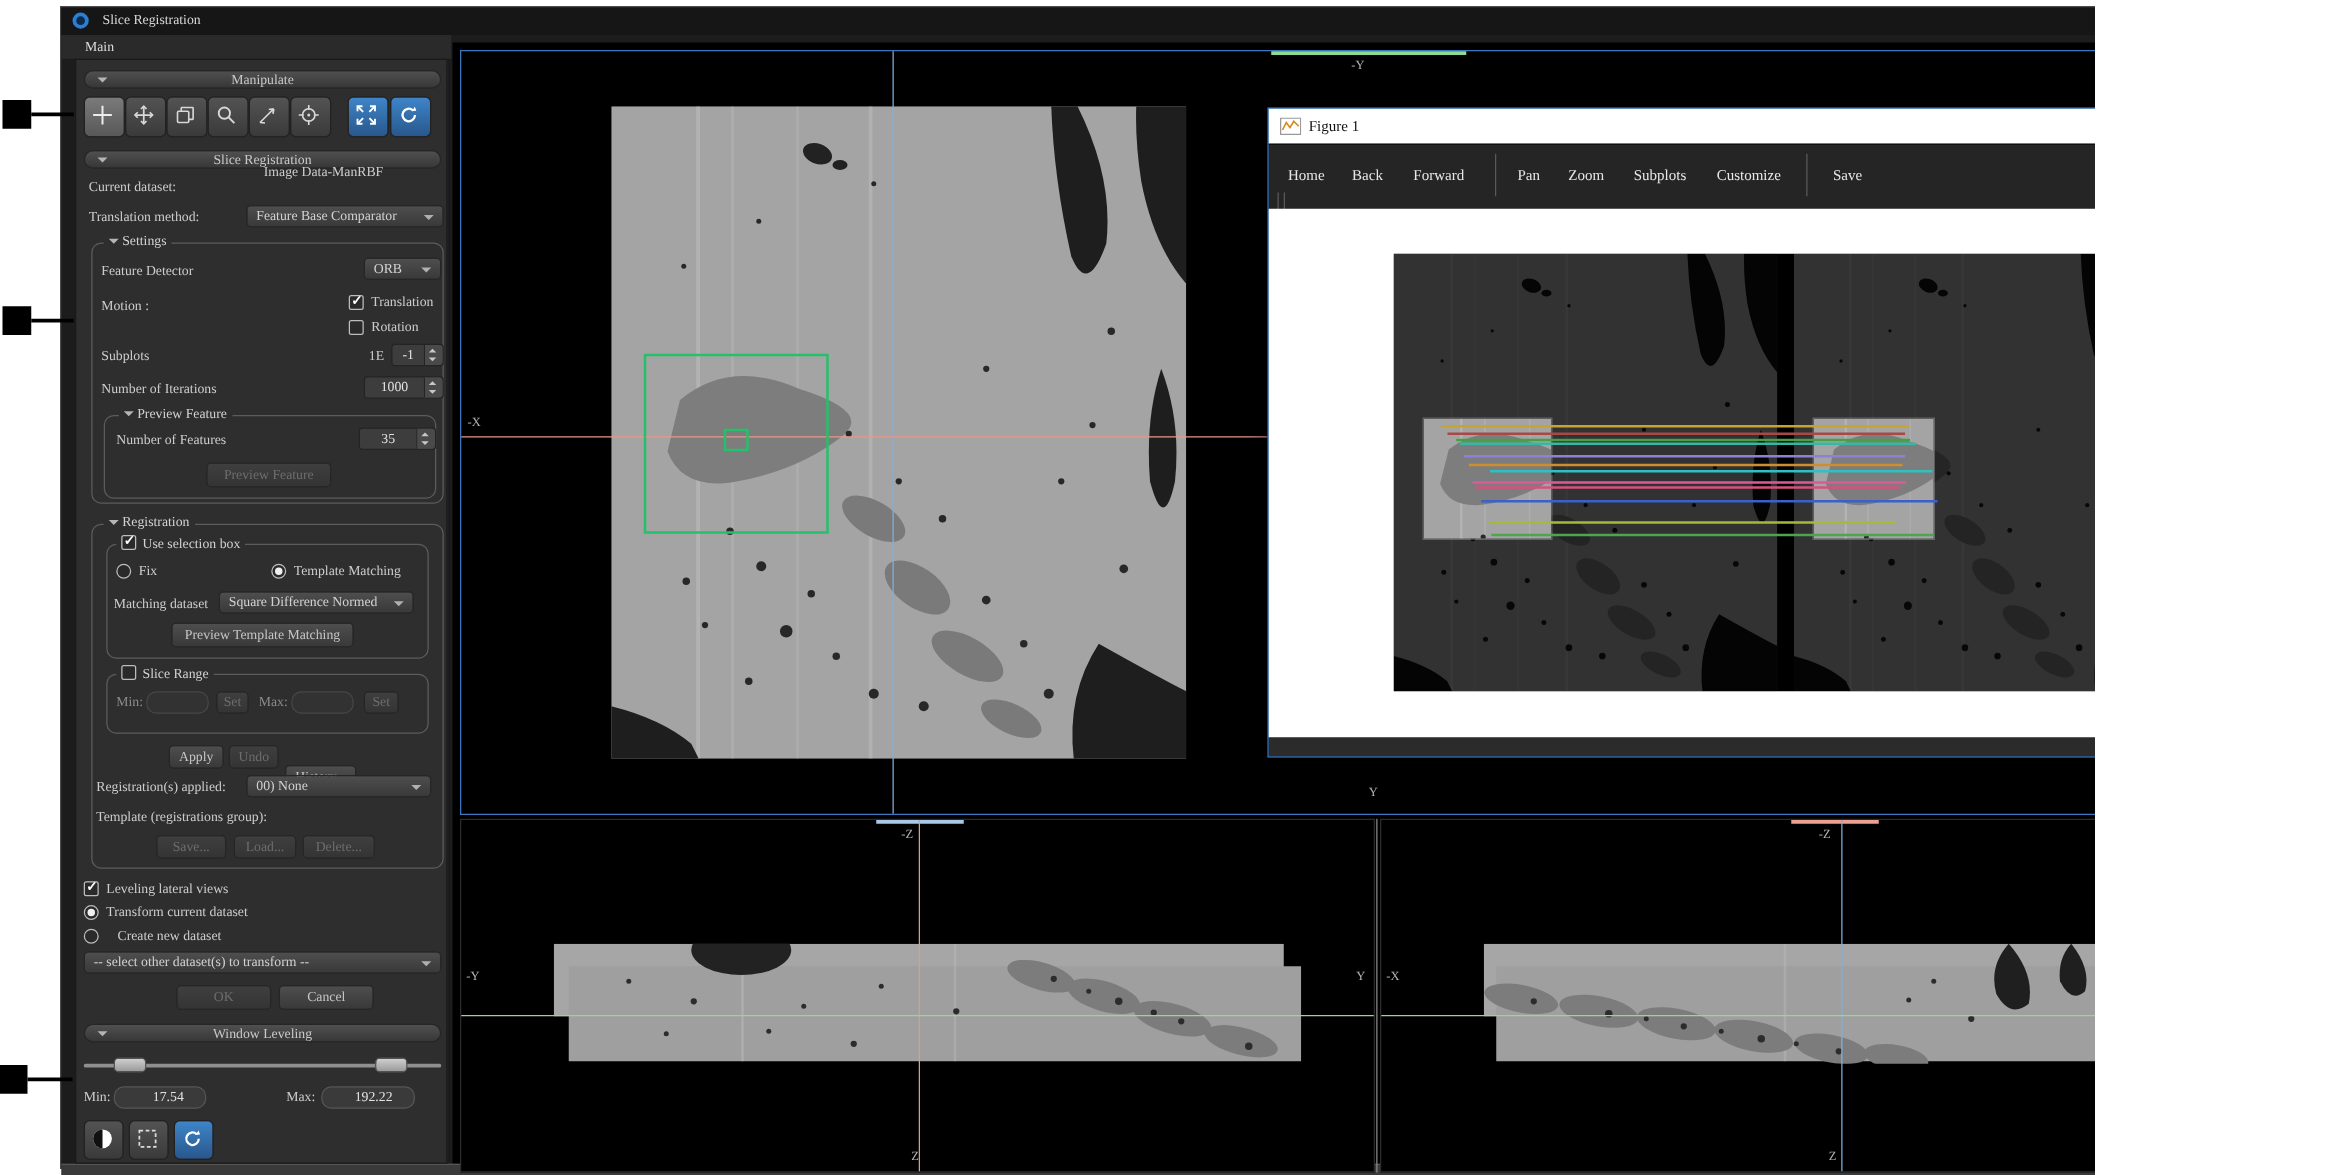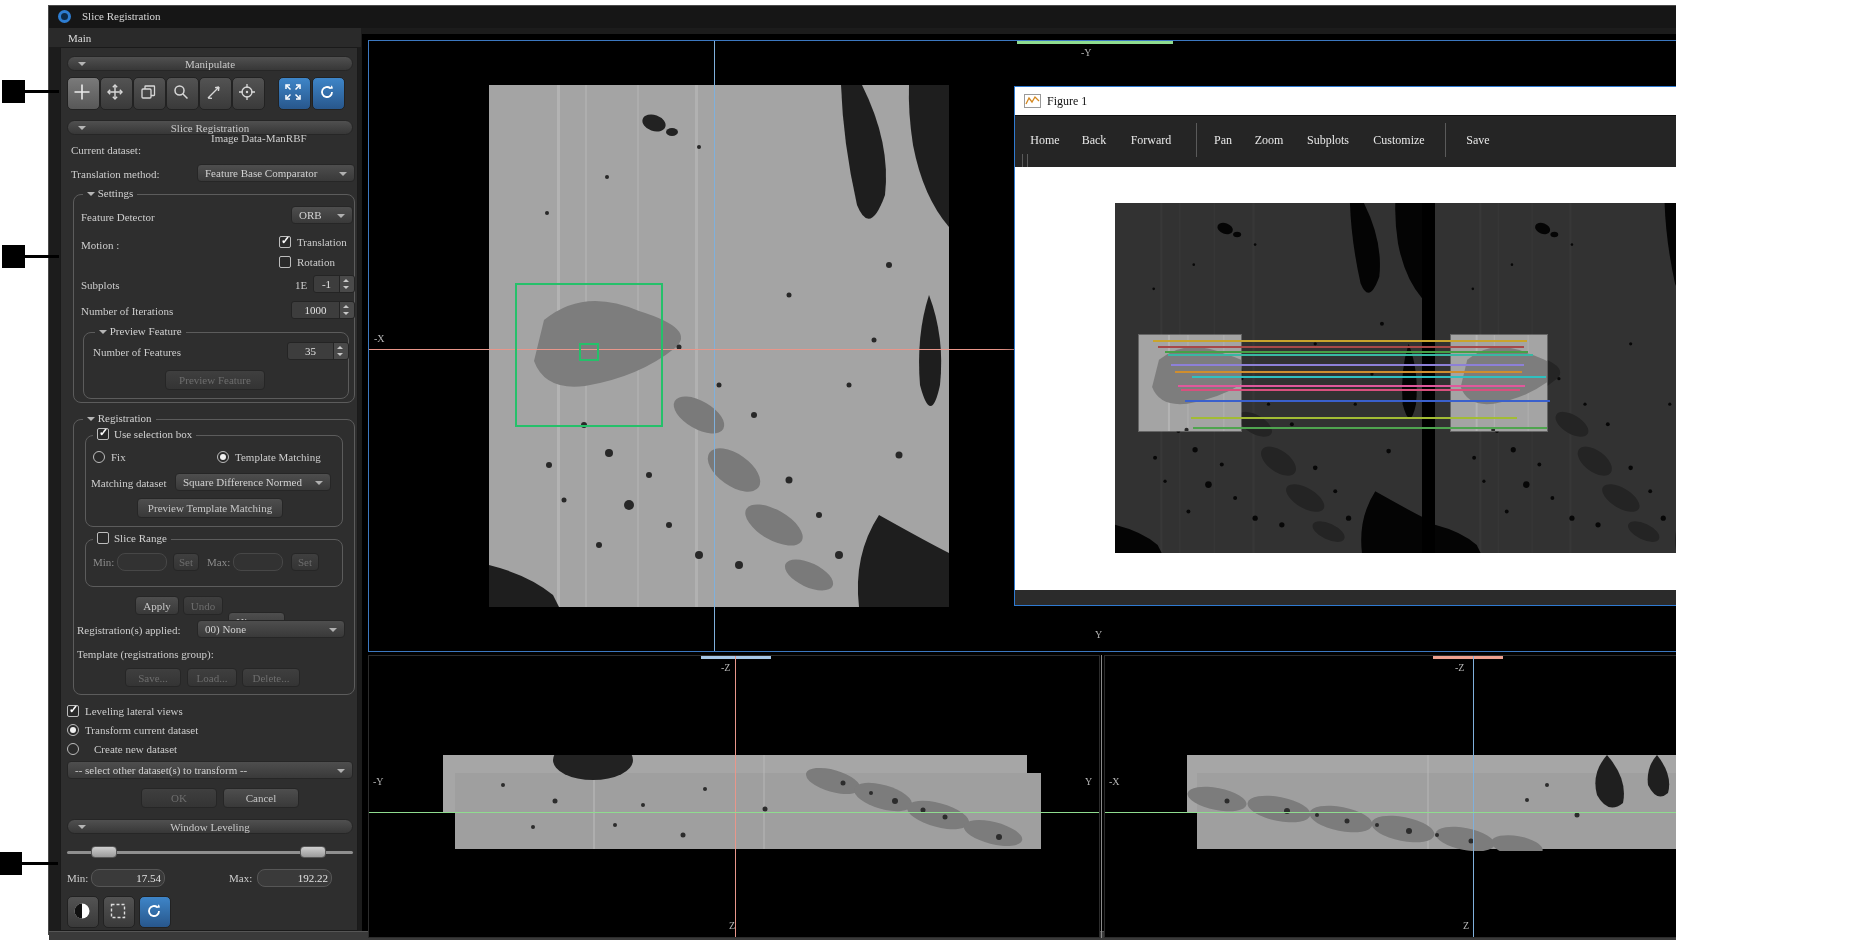--- a/index.html
+++ b/index.html
@@ -38,21 +38,21 @@
   .cb.on::after{content:"✓";position:absolute;left:1px;top:-3px;color:#fff;font-size:11px;font-weight:bold}
   .cbi{display:inline-block;position:relative;width:12px;height:12px;border:1px solid #bdbdbd;border-radius:2px;background:#2a2a2a;box-sizing:border-box;vertical-align:-2px;margin-right:5px}
   .cbi.on::after{content:"✓";position:absolute;left:1px;top:-3px;color:#fff;font-size:11px;font-weight:bold}
   .radio{width:12px;height:12px;border:1px solid #bdbdbd;border-radius:50%;background:#2a2a2a;box-sizing:border-box}
   .radio.on::after{content:"";position:absolute;left:2px;top:2px;width:6px;height:6px;border-radius:50%;background:#f0f0f0}
   .spin{background:#3d3d3d;border:1px solid #242424;border-radius:3px;color:#e2e2e2;font-size:11px;box-sizing:border-box}
   .spin .val{position:absolute;left:0;right:15px;top:2px;text-align:center}
   .spin .ud{position:absolute;right:0;top:0;bottom:0;width:14px;background:#4a4a4a;border-left:1px solid #242424;border-radius:0 3px 3px 0}
   .spin .ud::before{content:"";position:absolute;left:3px;top:3px;border:3.5px solid transparent;border-bottom-color:#c8c8c8;border-top:none}
   .spin .ud::after{content:"";position:absolute;left:3px;bottom:3px;border:3.5px solid transparent;border-top-color:#c8c8c8;border-bottom:none}
-  .inp{background:#3a3a3a;border:1px solid #565656;border-radius:8px;color:#e3e3e3;font-size:11px;line-height:16px;padding:0 3px;box-sizing:border-box;text-align:right}
+  .inp{background:#3a3a3a;border:1px solid #565656;border-radius:8px;color:#e3e3e3;font-size:11px;line-height:16px;padding:0 17px;box-sizing:border-box;text-align:right}
   .inp.empty{background:#323232;border-color:#474747}
   
   .view{background:#000;box-sizing:border-box}
   #view-main{border:1px solid #3c78c0}
   #view-ll,#view-lr{border:1px solid #2c2c2c}
   .axis{color:#b5b5b5;font-size:10px;white-space:nowrap}
   .hline,.vline,.seg{position:absolute}
   
   #figwin{left:1014px;top:86px;width:802px;height:520px;border:1px solid #2f7ad1;background:#252525;box-shadow:0 4px 18px rgba(0,0,0,.55);box-sizing:border-box}
   #figwin .abs{position:absolute}

